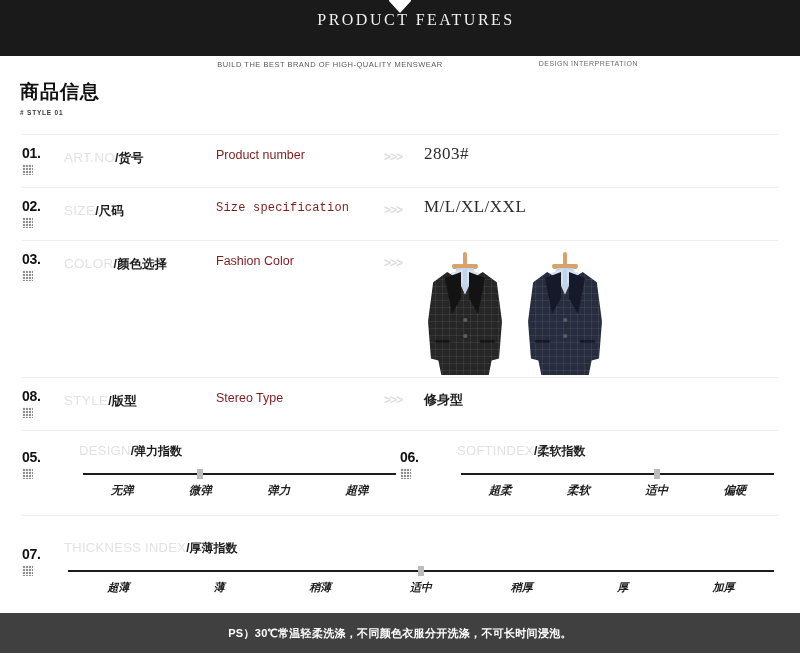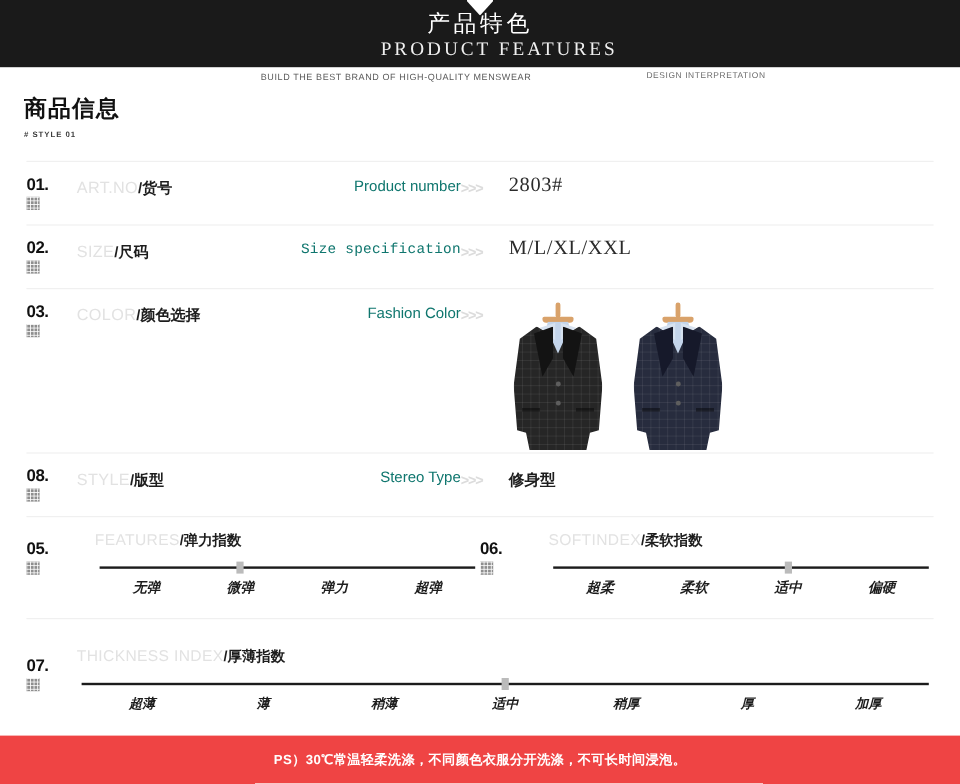--- a/index.html
+++ b/index.html
@@ -162,23 +162,22 @@
     font-size: 12.5px;
     font-weight: bold;
     color: #1d1d1d;
   }
 
   .desc-col {
     width: 168px;
     flex: 0 0 168px;
     padding-top: 13px;
     font-size: 12.5px;
-    color: #0f766e;
+    color: #7f1d1d;
     white-space: nowrap;
-    text-align: right;
   }
   .desc-mono {
     font-family: "Liberation Mono", monospace;
     font-size: 12px;
     letter-spacing: 0.2px;
   }
 
   .arrow-col {
     width: 40px;
     flex: 0 0 40px;
@@ -377,41 +376,40 @@
 
   .sep-gap { height: 12px; }
 
   
   .footer {
     position: absolute;
     left: 0;
     bottom: 0;
     width: 800px;
     height: 40px;
-    background: #ef4444;
+    background: #404040;
     display: flex;
     align-items: center;
     justify-content: center;
   }
   .footer-text {
     color: #ffffff;
     font-size: 11px;
     font-weight: bold;
     letter-spacing: 0.3px;
   }
 </style>
 </head>
 <body>
 
 <div class="page">
 
   <div class="banner">
     <div class="banner-notch"></div>
     <div class="banner-inner">
-      <div class="banner-cn">产品特色</div>
       <div class="banner-en">PRODUCT FEATURES</div>
     </div>
   </div>
 
   <div class="subhead">
     <div class="subhead-center">BUILD THE BEST BRAND OF HIGH-QUALITY MENSWEAR</div>
     <div class="subhead-right">DESIGN INTERPRETATION</div>
   </div>
 
   <div class="sec-title-wrap">
@@ -526,21 +524,21 @@
 
     <div class="scales-row">
 
       <div class="scale-block half">
         <div class="num-col">
           <div class="num">05.</div>
           <div class="hatch"></div>
         </div>
         <div class="scale-body">
           <div class="scale-head">
-            <span class="lab-en">FEATURES</span><span class="lab-cn">/弹力指数</span>
+            <span class="lab-en">DESIGN</span><span class="lab-cn">/弹力指数</span>
           </div>
           <div class="track-wrap">
             <div class="track">
               <div class="marker" style="left: 37.5%;"></div>
             </div>
             <div class="ticks">
               <div class="tick">无弹</div>
               <div class="tick">微弹</div>
               <div class="tick">弹力</div>
               <div class="tick">超弹</div>

